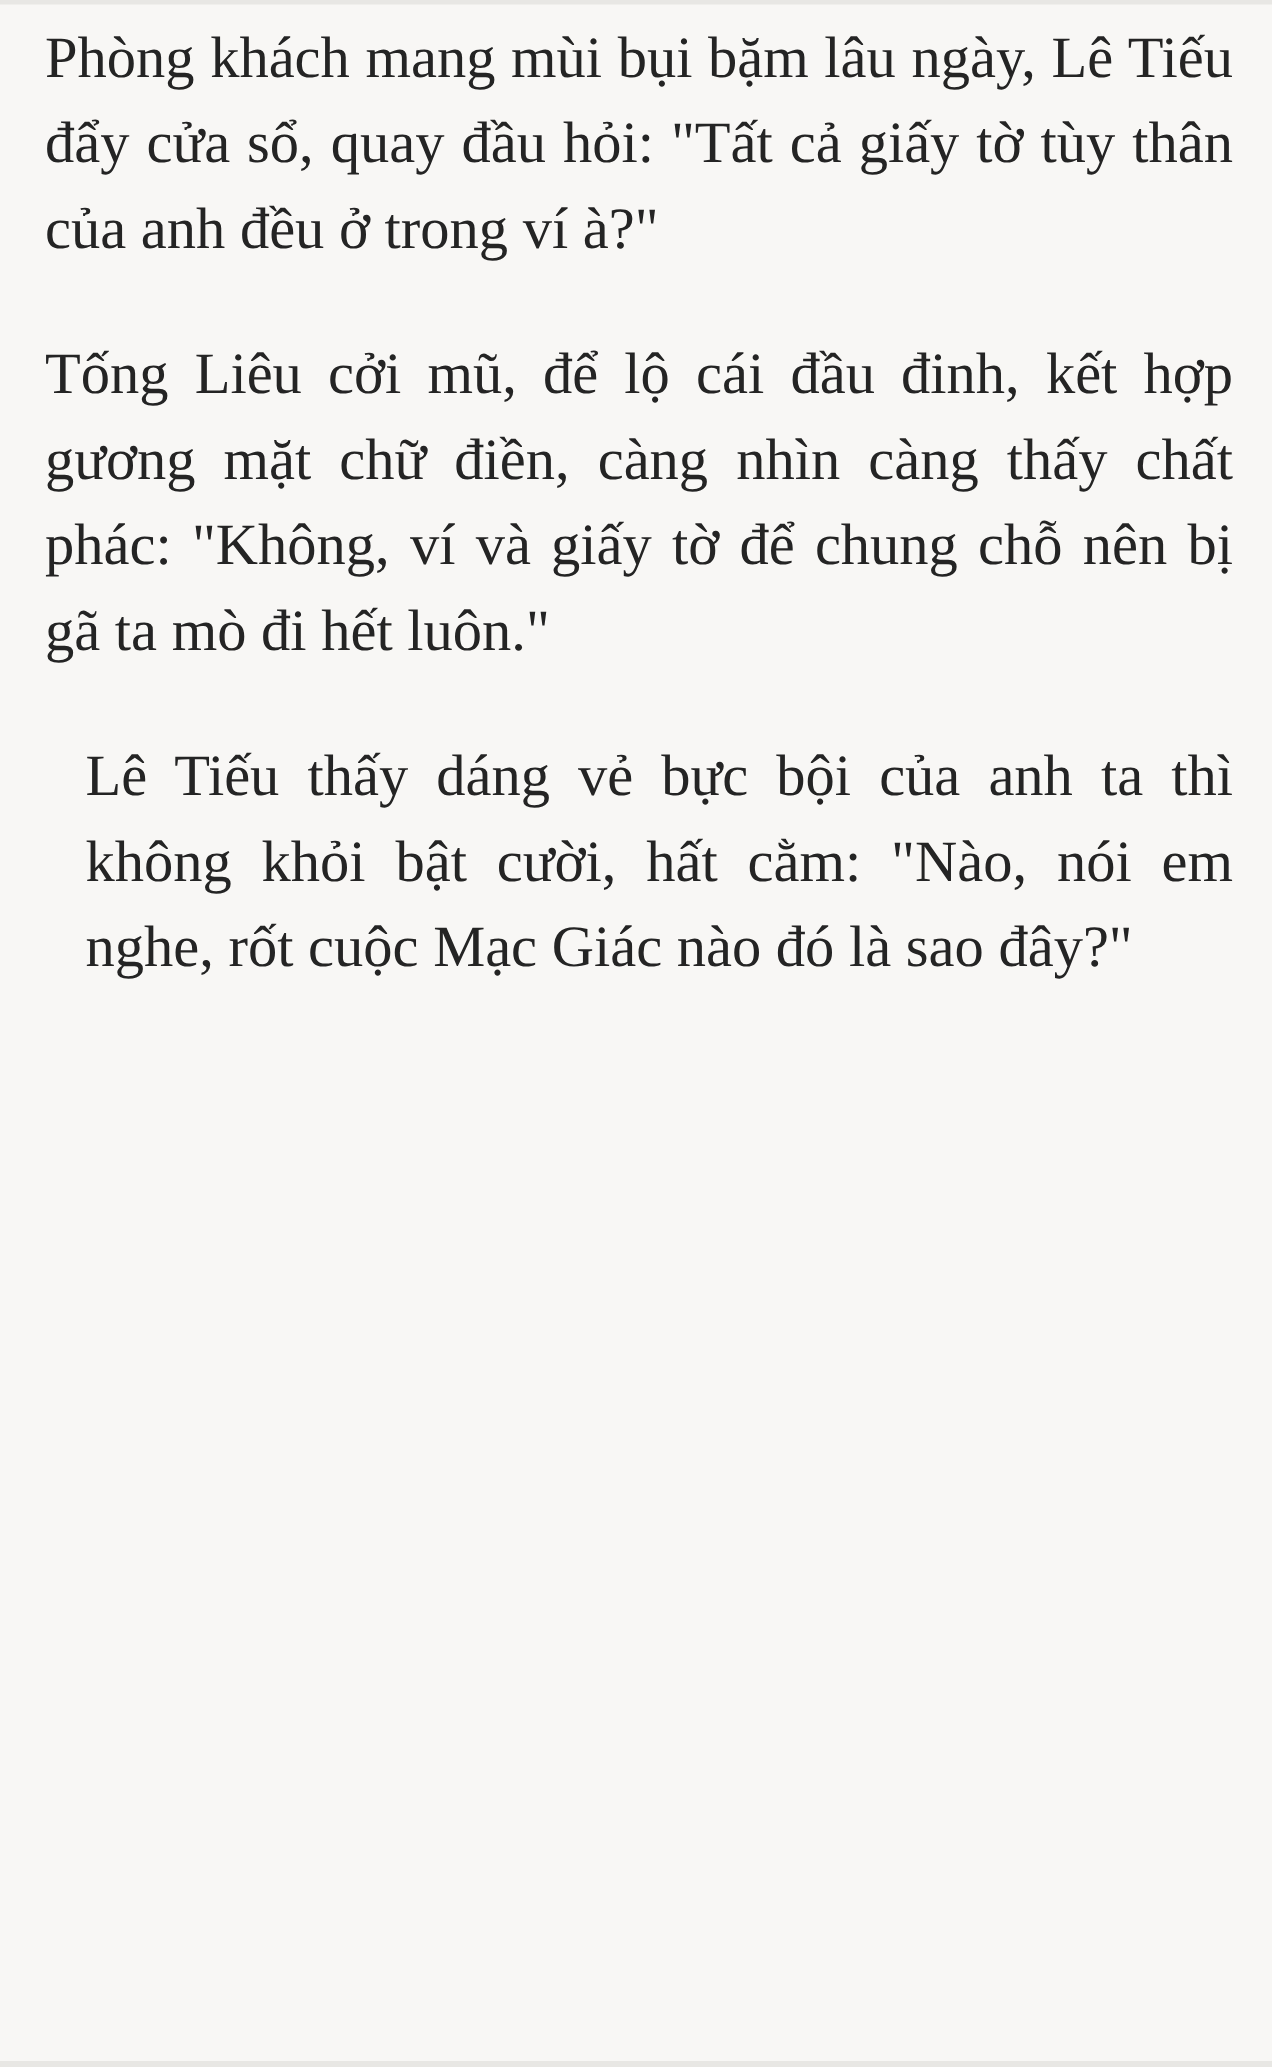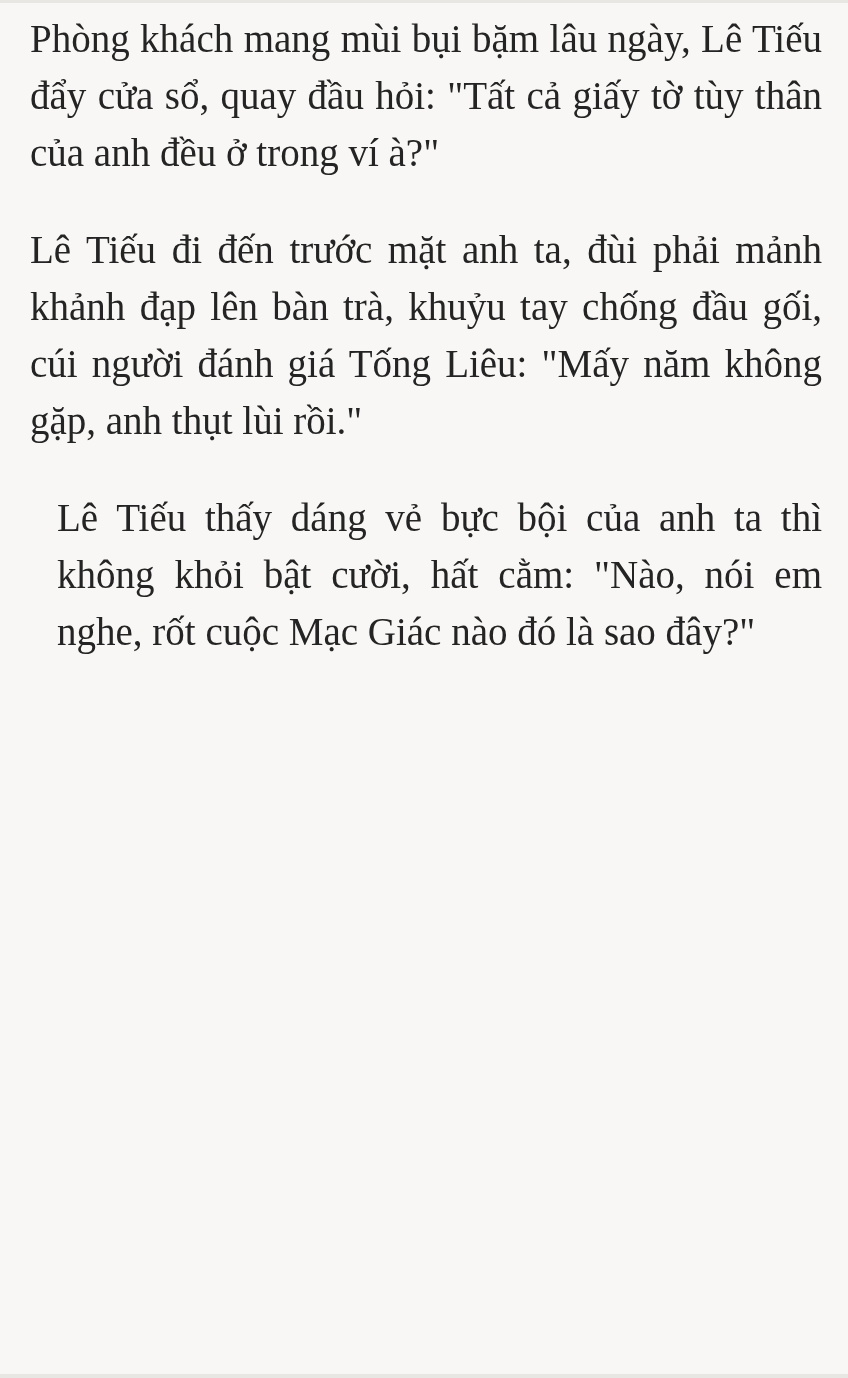--- a/index.html
+++ b/index.html
@@ -42,17 +42,17 @@
     margin-left: 27px;
   }
 </style>
 </head>
 <body>
 
 <div class="page-edge top"></div>
 
 <div class="reading-surface">
   <p>Phòng khách mang mùi bụi bặm lâu ngày, Lê Tiếu đẩy cửa sổ, quay đầu hỏi: "Tất cả giấy tờ tùy thân của anh đều ở trong ví à?"</p>
-  <p>Lê Tiếu đi đến trước mặt anh ta, đùi phải mảnh khảnh đạp lên bàn trà, khuỷu tay chống đầu gối, cúi người đánh giá Tống Liêu: "Mấy năm không gặp, anh thụt lùi rồi."</p>
+  <p>Tống Liêu cởi mũ, để lộ cái đầu đinh, kết hợp gương mặt chữ điền, càng nhìn càng thấy chất phác: "Không, ví và giấy tờ để chung chỗ nên bị gã ta mò đi hết luôn."</p>
   <p>Lê Tiếu thấy dáng vẻ bực bội của anh ta thì không khỏi bật cười, hất cằm: "Nào, nói em nghe, rốt cuộc Mạc Giác nào đó là sao đây?"</p>
 </div>
 
 <div class="page-edge bottom"></div>
 
 </body></html>

